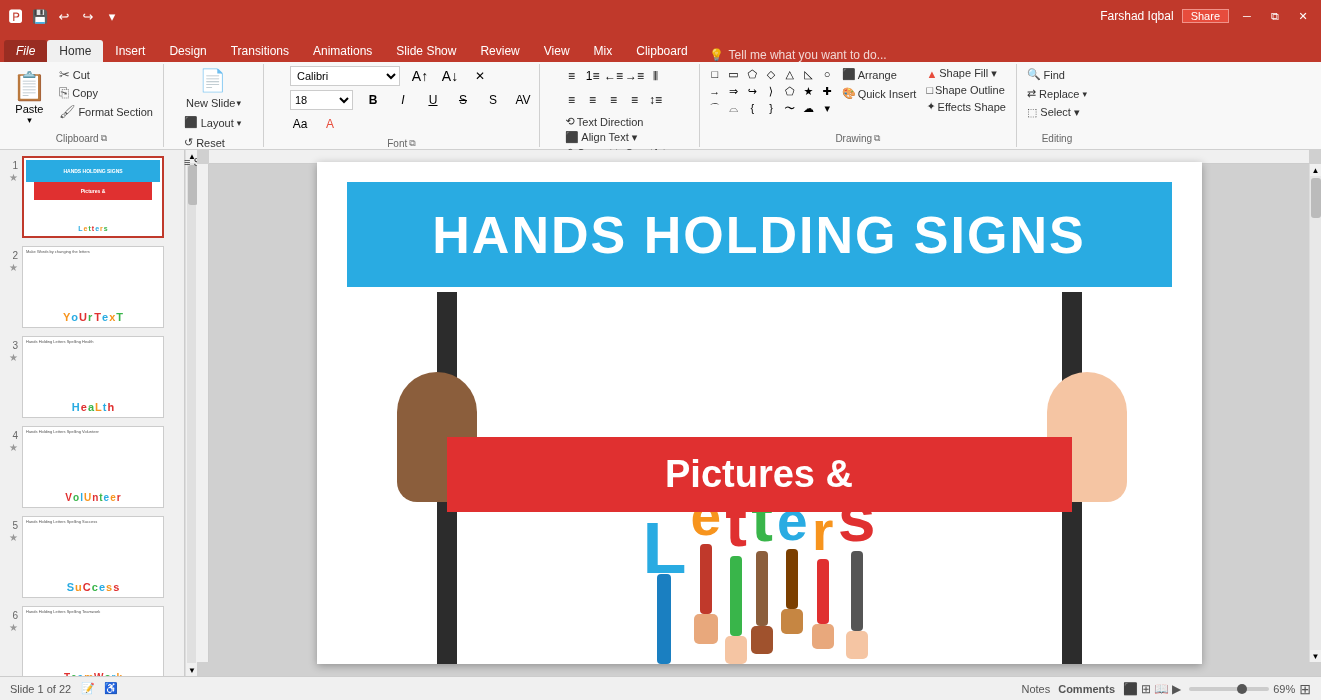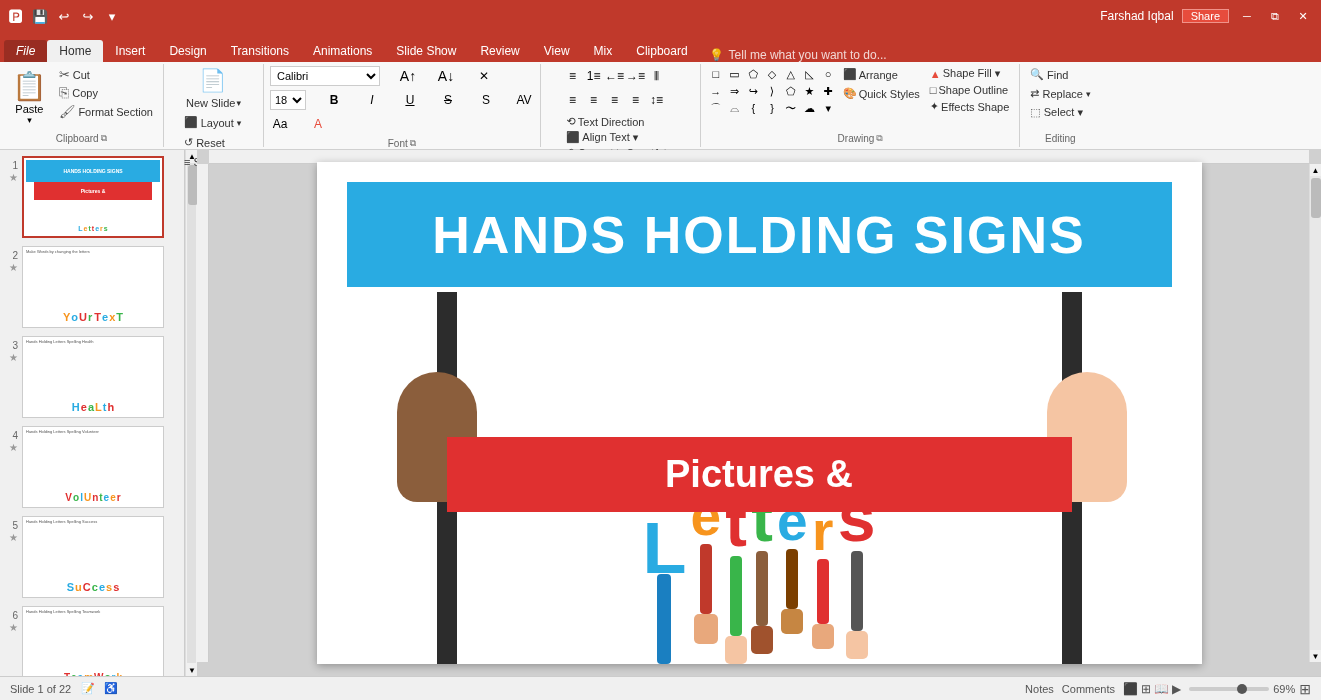--- a/index.html
+++ b/index.html
@@ -55,26 +55,26 @@
       white-space: nowrap;
     }
     .small-icon { font-size: 13px; color: #555; }
     .slide-btn {
       display: flex; align-items: center; gap: 3px; padding: 2px 6px;
       cursor: pointer; border-radius: 2px; font-size: 11px; color: #333;
     }
     .new-slide-btn { flex-direction: column; align-items: center; padding: 2px 8px; }
 
     
-    .font-row { display: flex; align-items: flex-start; gap: 18px; margin-bottom: 2px; }
+    .font-row { display: flex; align-items: flex-start; gap: 10px; margin-bottom: 2px; margin-left: 20px; }
     .font-select {
       width: 110px; height: 20px; font-size: 11px; border: 1px solid #ccc;
       background: white; padding: 0 2px; cursor: pointer;
     }
-    .font-size-select { width: 36px; height: 20px; font-size: 11px; border: 1px solid #ccc; background: white; }
+    .font-size-select { width: 63px; height: 20px; font-size: 11px; border: 1px solid #ccc; background: white; }
     .icon-btn {
       width: 20px; height: 20px; display: flex; align-items: center; justify-content: center;
       cursor: pointer; border-radius: 2px; font-size: 12px; border: 1px solid transparent;
     }
 
     
     .para-row { display: flex; align-items: center; gap: 1px; margin-bottom: 2px; }
     .shape-btn { width: 18px; height: 16px; display: flex; align-items: center; justify-content: center; cursor: pointer; font-size: 11px; }
 
     
@@ -403,21 +403,21 @@
           <div class="shape-btn">▾</div>
         </div>
       </div>
       <div class="arrange-col">
         <div class="arrange-btn">
           <span>⬛</span>
           <span>Arrange</span>
         </div>
         <div class="arrange-btn">
           <span>🎨</span>
-          <span>Quick Styles</span>
+          <span>Quick Insert</span>
         </div>
       </div>
       <div class="shape-props">
         <div class="shape-prop-btn">
           <span style="color:#e74c3c;">▲</span>
           <span>Shape Fill ▾</span>
         </div>
         <div class="shape-prop-btn">
           <span>□</span>
           <span>Shape Outline</span>
@@ -673,21 +673,21 @@
 </div>
 
 <div id="status-bar">
   <div id="status-left">
     <span>Slide 1 of 22</span>
     <span>📝</span>
     <span>♿</span>
   </div>
   <div id="status-right">
     <button style="background:none;border:none;font-size:11px;cursor:pointer;color:#555;">Notes</button>
-    <button style="background:none;border:none;font-size:11px;cursor:pointer;color:#555;">Comments</button>
+    <button style="background:none;border:none;font-size:11px;cursor:pointer;color:#555;font-weight:bold;">Comments</button>
     <div style="display:flex;gap:3px;align-items:center;">
       <span style="cursor:pointer;font-size:12px;">⬛</span>
       <span style="cursor:pointer;font-size:12px;">⊞</span>
       <span style="cursor:pointer;font-size:12px;">📖</span>
       <span style="cursor:pointer;font-size:12px;">▶</span>
     </div>
     <div style="display:flex;align-items:center;gap:4px;">
       <div class="zoom-slider">
         <div class="zoom-thumb"></div>
       </div>

